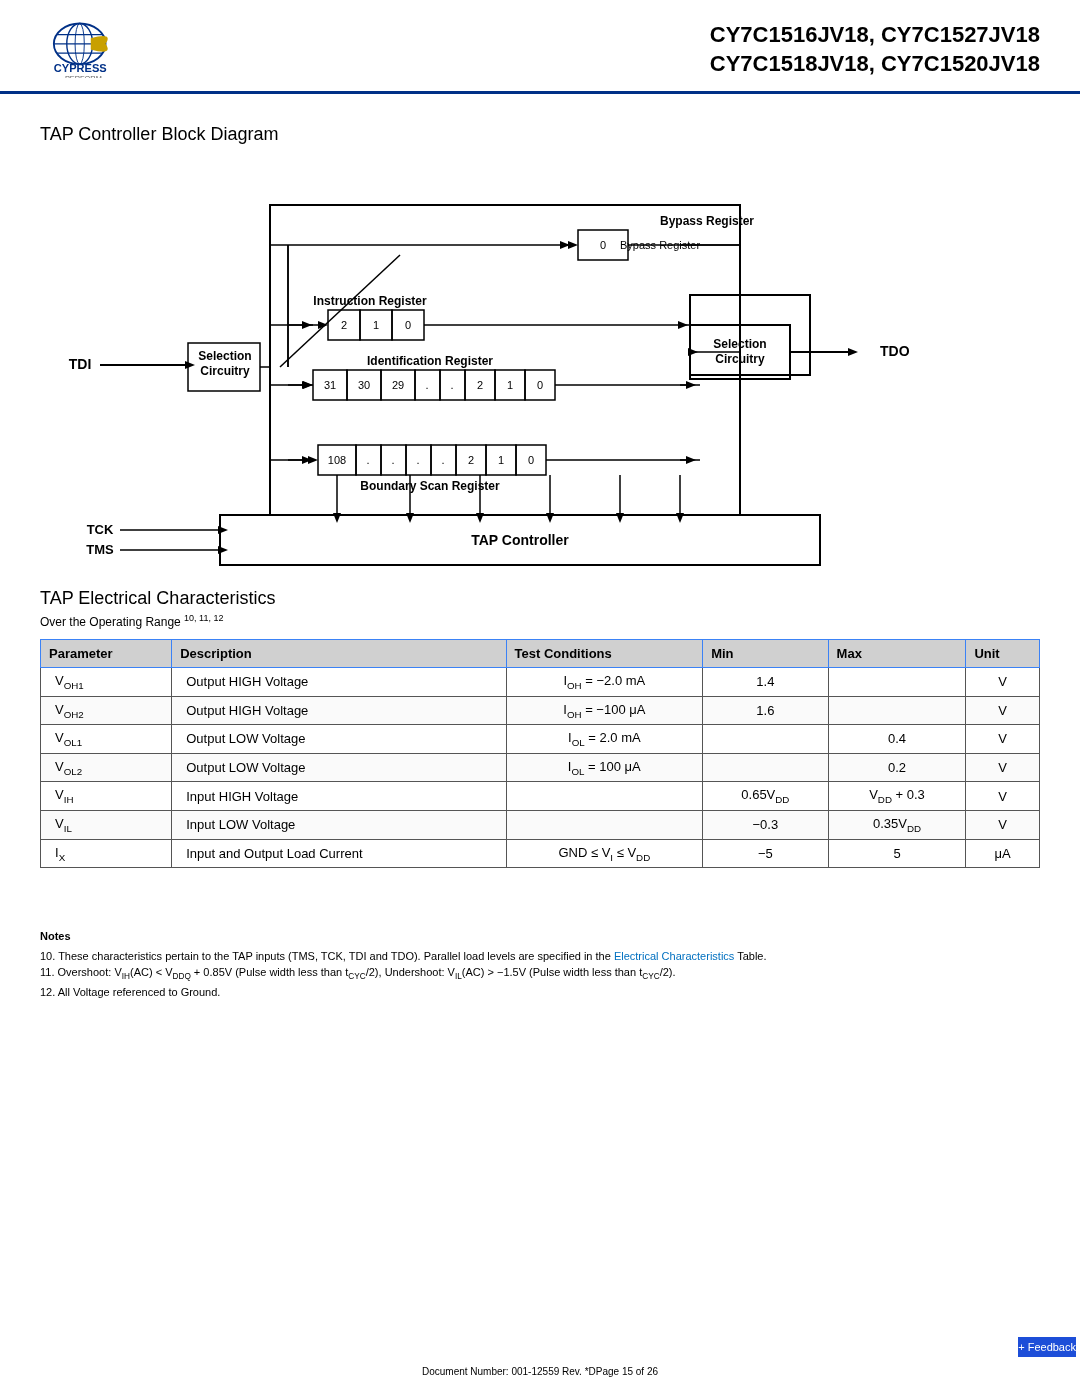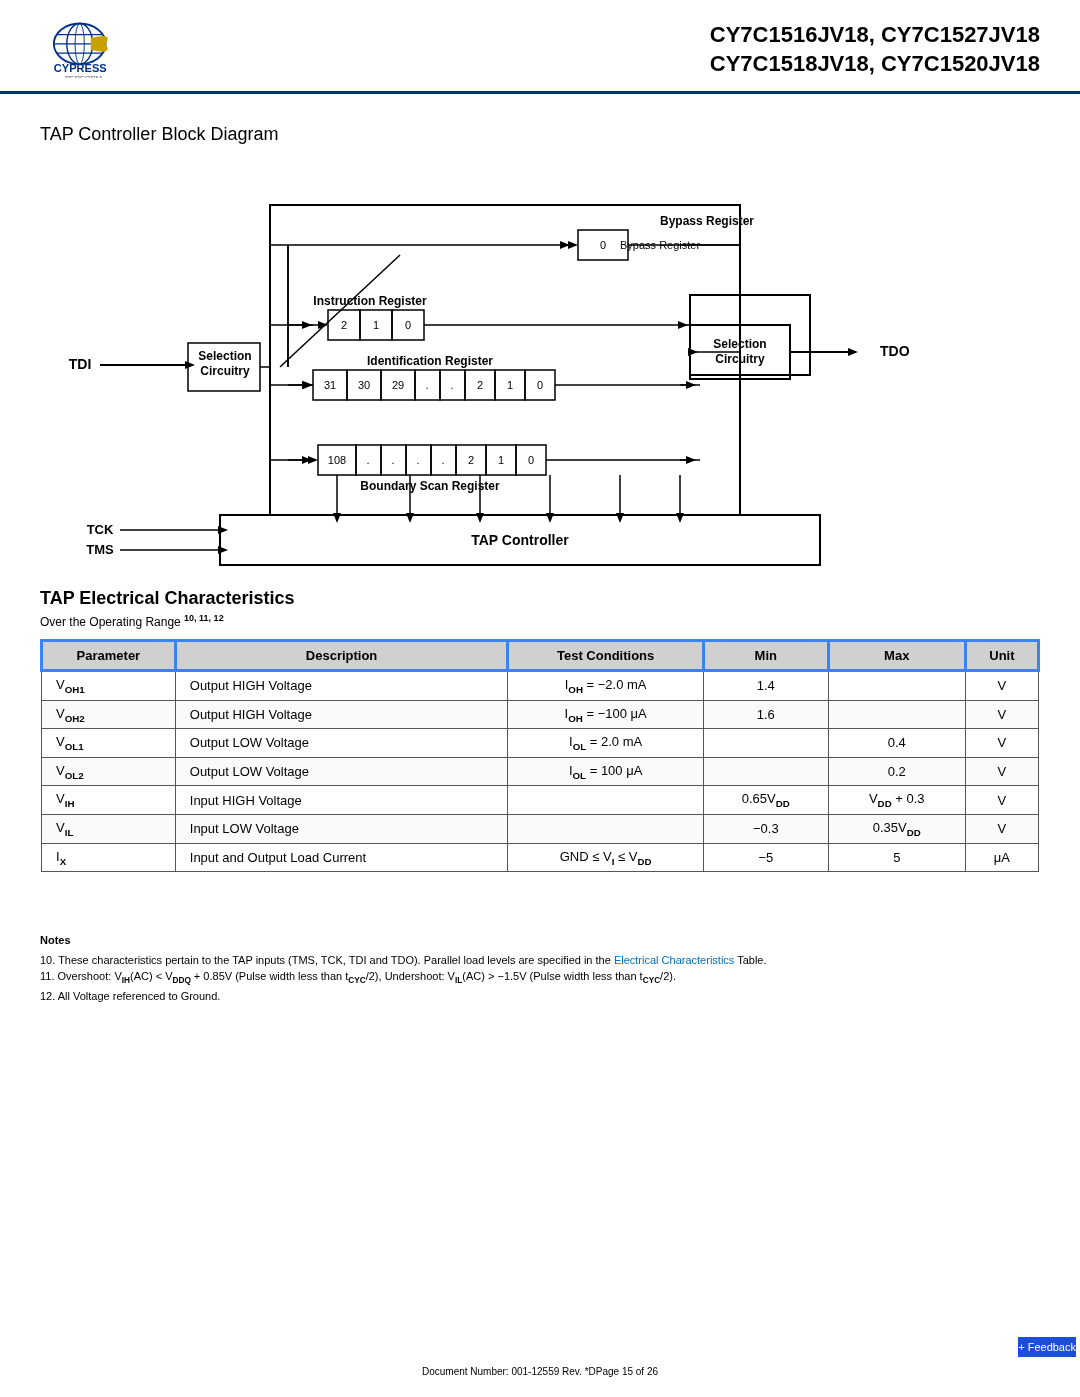--- a/index.html
+++ b/index.html
@@ -55,43 +55,43 @@
       width: 900px;
       height: 410px;
     }
 
     
     .elec-section {
       margin-top: 10px;
     }
     .elec-title {
       font-size: 18px;
-      font-weight: bold;
+      font-weight: normal;
       margin-bottom: 4px;
     }
     .elec-subtitle {
       font-size: 12px;
       margin-bottom: 10px;
     }
     .elec-subtitle sup {
       font-size: 9px;
     }
 
     
     .elec-table {
       width: 100%;
       border-collapse: collapse;
       font-size: 13px;
     }
     .elec-table th {
       background: #d0d0d0;
-      border: 3px solid #3b82f6;
+      border: 1px solid #3b82f6;
       padding: 6px 8px;
       font-weight: bold;
-      text-align: center;
+      text-align: left;
     }
     .elec-table td {
       border: 1px solid #555;
       padding: 5px 14px;
     }
     .elec-table td:first-child {
       text-align: left;
       white-space: nowrap;
     }
     .elec-table td:nth-child(3),
@@ -137,21 +137,21 @@
       right: 4px;
       background: #1d4ed8;
       color: #fff;
       padding: 4px 0;
       font-size: 11px;
       writing-mode: horizontal-tb;
       cursor: pointer;
       border: none;
     }
 
-    sub, sup { font-size: 75%; font-weight: bold; }
+    sub, sup { font-size: 75%; }
   </style>
 </head>
 <body>
 
 <div class="header">
   <div class="logo-area">
     
     <svg class="logo-svg" viewBox="0 0 120 65">
 
       <ellipse cx="38" cy="28" rx="28" ry="22" fill="none" stroke="#003087" stroke-width="2"></ellipse>

